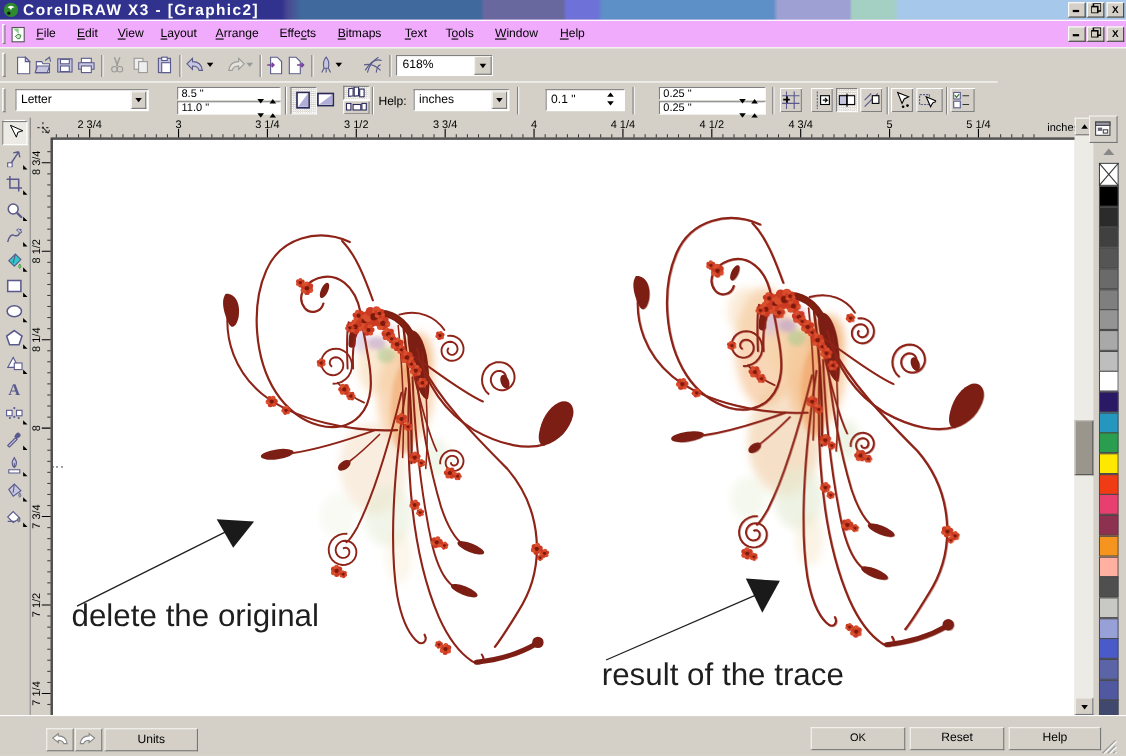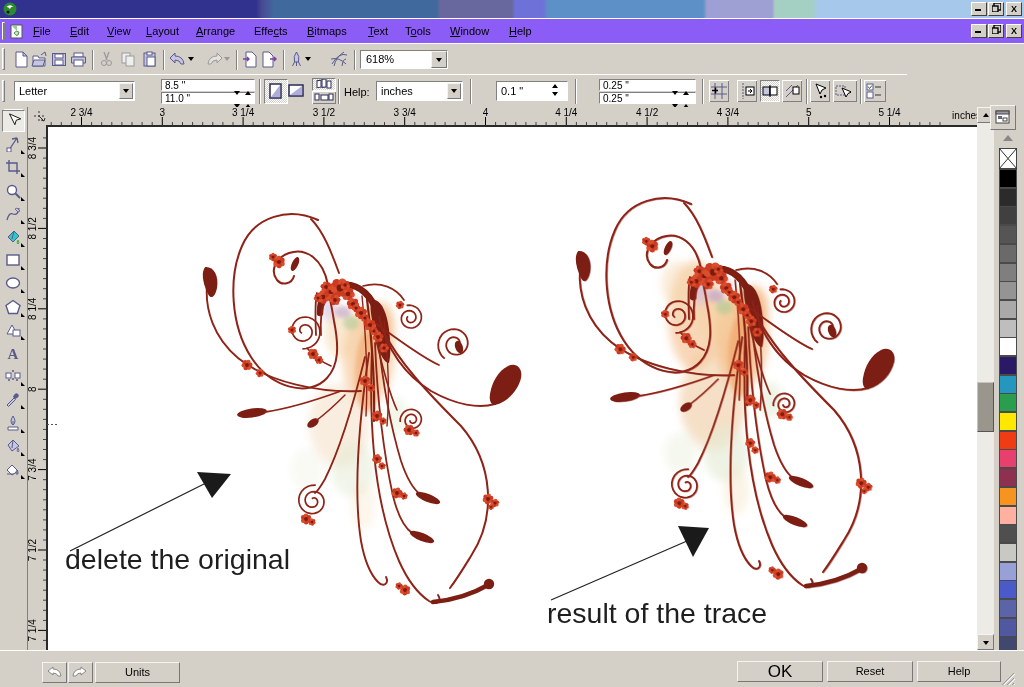--- a/index.html
+++ b/index.html
@@ -16,31 +16,32 @@
 .u{text-decoration:underline}
 </style></head><body>
 <div id="root">
 
 <div class="abs" style="left:0;top:0;width:1024px;height:18px;background:linear-gradient(90deg,#31318e 0,#31318e 256px,#4a4a92 262px,#40699e 274px,#40699e 437px,#68689e 440px,#68689e 512px,#6e71d8 515px,#6e71d8 543px,#5c90c6 548px,#5c90c6 703px,#9e9fd2 707px,#9e9fd2 772px,#a4cfc3 775px,#a4cfc3 812px,#a6c9eb 818px,#a6c9eb 100%)">
   <svg class="abs" style="left:3px;top:2px" width="14" height="14">
         <circle cx="7" cy="7" r="6.5" fill="#2e8a2e"></circle>
         <path d="M3.5,5 Q7,1.5 10.5,5 Q8,4 7,7 Q5,4.5 3.5,5Z" fill="#fff"></path>
         <circle cx="5" cy="10" r="1.5" fill="#111"></circle>
       </svg>
+  <span class="abs" style="left:21px;top:1px;font-size:14px;font-weight:bold;letter-spacing:1.3px;color:#fff">CorelDRAW X3 - [Graphic2]</span>
   <div class="wbtn" style="left:971px;top:2px"><svg width="8" height="9">
           <rect x="0" y="6" width="6" height="2" fill="#000"></rect>
         </svg></div>
   <div class="wbtn" style="left:988px;top:2px"><svg width="9" height="9">
           <rect x="2" y="0" width="7" height="7" fill="none" stroke="#000" stroke-width="1.4"></rect>
           <rect x="0" y="3" width="6" height="6" fill="#d4d0c8" stroke="#000" stroke-width="1.4"></rect>
         </svg></div>
   <div class="wbtn" style="left:1006px;top:2px">X</div>
 </div>
 
-<div class="abs" style="left:0;top:18px;width:1024px;height:25px;background:#8b5cf6;border-top:1px solid #fff">
+<div class="abs" style="left:0;top:18px;width:1024px;height:25px;background:#f0abfc;border-top:1px solid #fff">
   <div class="abs grip" style="left:2px;top:3px;height:18px"></div>
   <svg class="abs" style="left:10px;top:5px" width="14" height="15">
         <rect x="1" y="1" width="11" height="13" fill="#fff" stroke="#555"></rect>
         <path d="M2,2 L7,2 L7,7 Z" fill="#8fce8f"></path>
         <path d="M4,9 q2,-3 5,-1 l-1,3 q-2,1.5 -4,-2" fill="#cfe8cf" stroke="#2e7d32" stroke-width="0.8"></path>
       </svg>
   <span class="menuitem" style="left:33px"><span class="u">F</span>ile</span>
   <span class="menuitem" style="left:70px"><span class="u">E</span>dit</span>
   <span class="menuitem" style="left:107px"><span class="u">V</span>iew</span>
   <span class="menuitem" style="left:146px"><span class="u">L</span>ayout</span>
@@ -1098,21 +1099,21 @@
 </div>
 
 <div class="abs" style="left:0;top:650px;width:1024px;height:37px;background:#d4d0c8;border-top:1px solid #fff">
   <div class="abs btn" style="left:42px;top:11px;width:25px;height:21px"><svg width="22" height="18">
           <path d="M4,13 Q5,6 12,6 l0,-2 5,4 -5,4 0,-2 Q8,10 7,13 Z" fill="#fff" stroke="#888" transform="scale(-1,1) translate(-22,0)"></path>
         </svg></div>
   <div class="abs btn" style="left:68px;top:11px;width:25px;height:21px"><svg width="22" height="18">
           <path d="M4,13 Q5,6 12,6 l0,-2 5,4 -5,4 0,-2 Q8,10 7,13 Z" fill="#fff" stroke="#888"></path>
         </svg></div>
   <div class="abs btn" style="left:95px;top:11px;width:85px;height:21px;font-size:11px;text-align:center;line-height:19px">Units</div>
-  <div class="abs btn" style="left:737px;top:10px;width:86px;height:21px;font-size:17px;text-align:center;line-height:19px">OK</div>
+  <div class="abs btn" style="left:737px;top:10px;width:86px;height:21px;font-size:10px;text-align:center;line-height:19px">OK</div>
   <div class="abs btn" style="left:827px;top:10px;width:86px;height:21px;font-size:11px;text-align:center;line-height:19px">Reset</div>
   <div class="abs btn" style="left:917px;top:10px;width:84px;height:21px;font-size:11px;text-align:center;line-height:19px">Help</div>
   <svg class="abs" style="left:1000px;top:20px" width="16" height="14">
         <g stroke="#999">
           <line x1="14" y1="2" x2="2" y2="14"></line>
           <line x1="14" y1="7" x2="7" y2="14"></line>
           <line x1="14" y1="12" x2="12" y2="14"></line>
         </g>
         <g stroke="#fff">
           <line x1="15" y1="3" x2="3" y2="15"></line>

